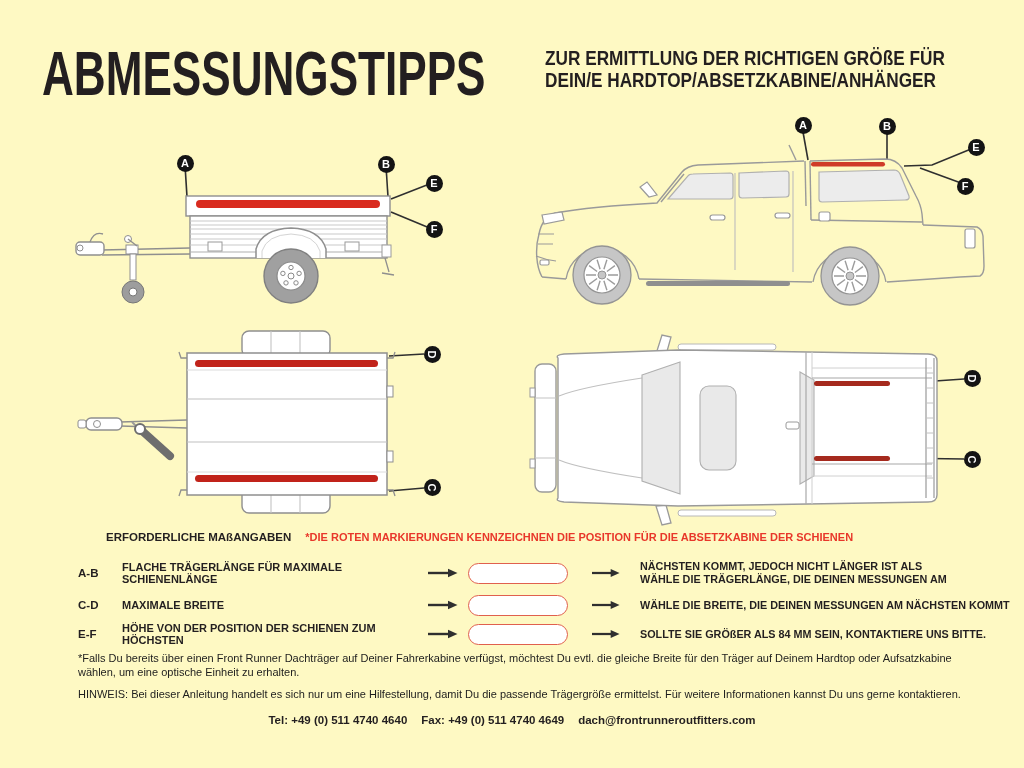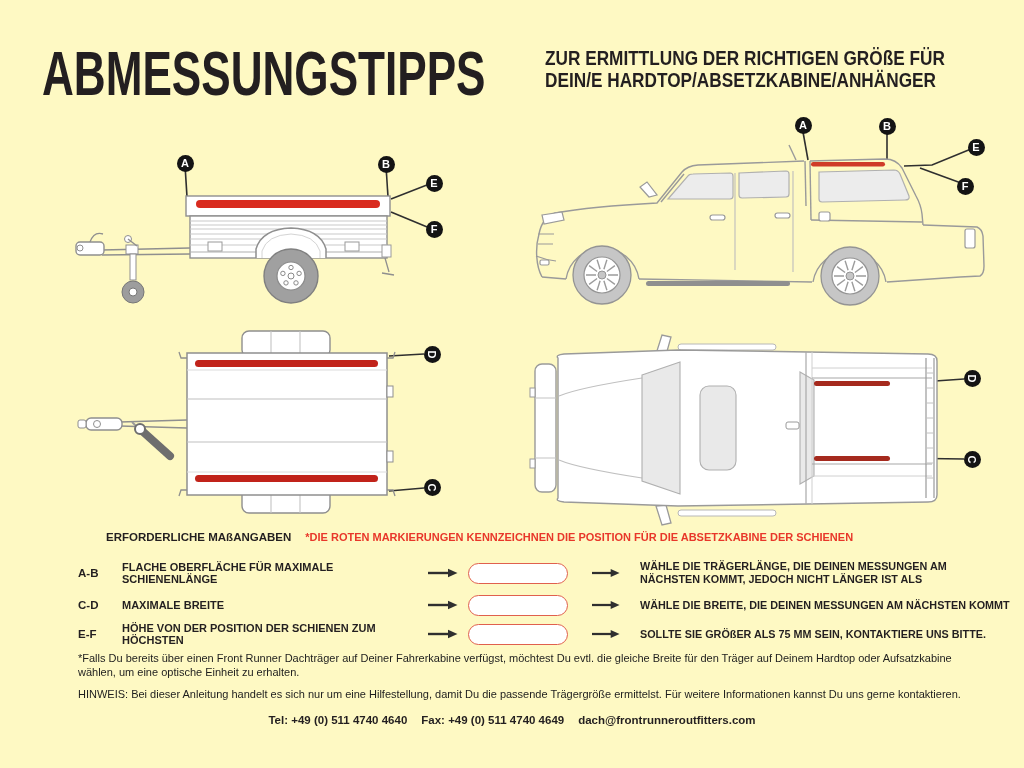--- a/index.html
+++ b/index.html
@@ -285,41 +285,41 @@
     </div>
 
   <div class="abs mhead">
     <span class="black">ERFORDERLICHE MAßANGABEN</span>
     <span class="red" style="color:#e8372a;">*DIE ROTEN MARKIERUNGEN KENNZEICHNEN DIE POSITION FÜR DIE ABSETZKABINE DER SCHIENEN</span>
   </div>
 
   <div class="mrow" style="top:556px;height:34px;">
     <div class="mkey">A-B</div>
     <div class="mdesc">
-      <div>FLACHE OBERFLÄCHE FÜR MAXIMALE SCHIENENLÄNGE</div>
+      <div>FLACHE TRÄGERLÄNGE FÜR MAXIMALE SCHIENENLÄNGE</div>
       <div></div>
     </div>
     <div class="arrowbox">
       <svg width="30" height="10" viewBox="0 0 30 10">
           <path d="M0,5 H21" stroke="#2f2f2f" stroke-width="2.4"></path>
           <path d="M20,0.8 L29.5,5 L20,9.2 Z" fill="#2f2f2f"></path>
         </svg>
     </div>
     <div class="arrowbox">
         <input class="pill" type="text" value="" style="">
       </div>
     <div class="arrowbox" style="padding-left:20px;">
       <svg width="28" height="10" viewBox="0 0 30 10">
           <path d="M0,5 H21" stroke="#2f2f2f" stroke-width="2.4"></path>
           <path d="M20,0.8 L29.5,5 L20,9.2 Z" fill="#2f2f2f"></path>
         </svg>
     </div>
     <div class="mresult">
+      <div>NÄCHSTEN KOMMT, JEDOCH NICHT LÄNGER IST ALS</div>
       <div>WÄHLE DIE TRÄGERLÄNGE, DIE DEINEN MESSUNGEN AM</div>
-      <div>NÄCHSTEN KOMMT, JEDOCH NICHT LÄNGER IST ALS</div>
     </div>
   </div>
 
   <div class="mrow" style="top:592px;height:26px;">
     <div class="mkey">C-D</div>
     <div class="mdesc">
       <div>MAXIMALE BREITE</div>
     </div>
     <div class="arrowbox">
       <svg width="30" height="10" viewBox="0 0 30 10">
@@ -355,21 +355,21 @@
     <div class="arrowbox">
         <input class="pill" type="text" value="" style="">
       </div>
     <div class="arrowbox" style="padding-left:20px;">
       <svg width="28" height="10" viewBox="0 0 30 10">
           <path d="M0,5 H21" stroke="#2f2f2f" stroke-width="2.4"></path>
           <path d="M20,0.8 L29.5,5 L20,9.2 Z" fill="#2f2f2f"></path>
         </svg>
     </div>
     <div class="mresult">
-      <div>SOLLTE SIE GRÖßER ALS 75 MM SEIN, KONTAKTIERE UNS BITTE.</div>
+      <div>SOLLTE SIE GRÖßER ALS 84 MM SEIN, KONTAKTIERE UNS BITTE.</div>
     </div>
   </div>
 
   <div class="abs fnote">*Falls Du bereits über einen Front Runner Dachträger auf Deiner Fahrerkabine verfügst, möchtest Du evtl. die gleiche Breite für den Träger auf Deinem Hardtop oder Aufsatzkabine wählen, um eine optische Einheit zu erhalten.</div>
   <div class="abs hinweis">HINWEIS: Bei dieser Anleitung handelt es sich nur um eine Hilfestellung, damit Du die passende Trägergröße ermittelst. Für weitere Informationen kannst Du uns gerne kontaktieren.</div>
 
   <div class="abs footer">
     <span>Tel: +49 (0) 511 4740 4640</span>
     <span>Fax: +49 (0) 511 4740 4649</span>
     <span>dach@frontrunneroutfitters.com</span>

